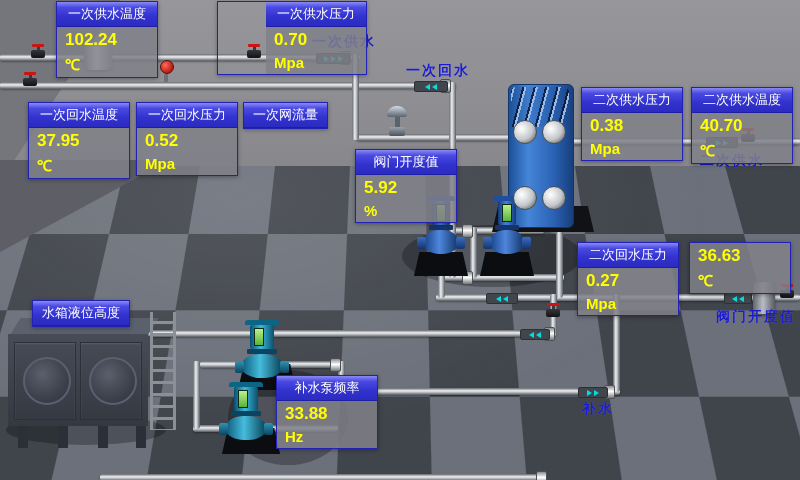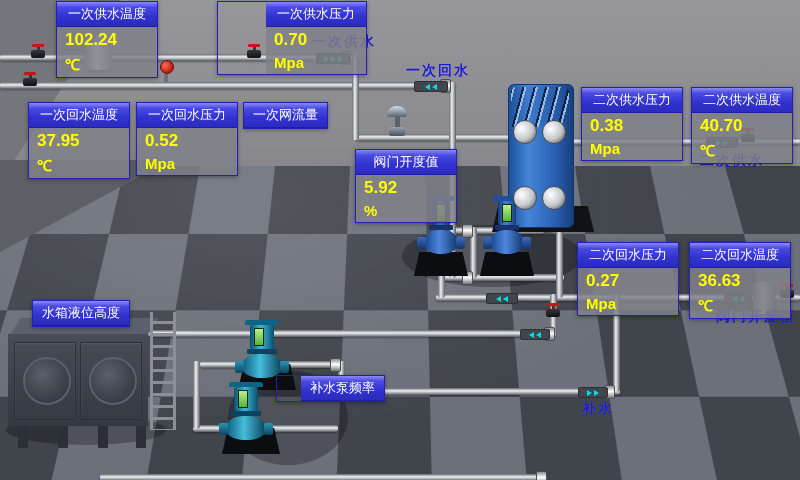--- a/index.html
+++ b/index.html
@@ -369,26 +369,29 @@
       </div>
   </div>
   <div class="gauge" style="left:577px;top:242px;">
     <div class="g-title">二次回水压力</div>
     <div class="g-value">
         <span class="val">0.27</span>
         <span class="unit">Mpa</span>
       </div>
   </div>
   <div class="gauge" style="left:689px;top:242px;">
-    <div class="g-title">二次回水温度</div>
     <div class="g-value">
         <span class="val">36.63</span>
         <span class="unit">℃</span>
       </div>
   </div>
   <div class="gauge" style="left:32px;top:300px;">
     <div class="g-title">水箱液位高度</div>
   </div>
-  <div class="gauge" style="left:276px;top:375px;padding-left:24px;">
+  <div class="gauge" style="left:276px;top:375px;">
     <div class="g-title">补水泵频率</div>
+    <div class="g-value">
+        <span class="val">33.88</span>
+        <span class="unit">Hz</span>
+      </div>
   </div>
 
 </div>
 
 </body></html>

